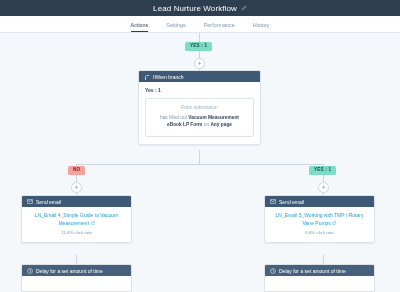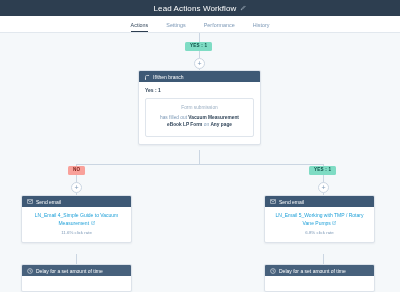--- a/index.html
+++ b/index.html
@@ -114,21 +114,21 @@
   .click-rate{
     text-align:center;font-size:4.4px;color:#7c98b6;margin-top:3px;
   }
 </style>
 </head>
 <body>
 
 <div class="app">
 
   <div class="topbar">
-    <span class="topbar-title">Lead Actions Workflow</span>
+    <span class="topbar-title">Lead Nurture Workflow</span>
     <span class="pencil-icon">
       <svg width="6" height="6" viewBox="0 0 16 16" fill="none" stroke="currentColor" stroke-width="1.6">
         <path d="M12 2.5l1.5 1.5-8 8L3 13l1-2.5 8-8z"></path>
       </svg>
     </span>
   </div>
 
   <div class="tabbar">
     <div class="tab active">Actions</div>
     <div class="tab">Settings</div>

